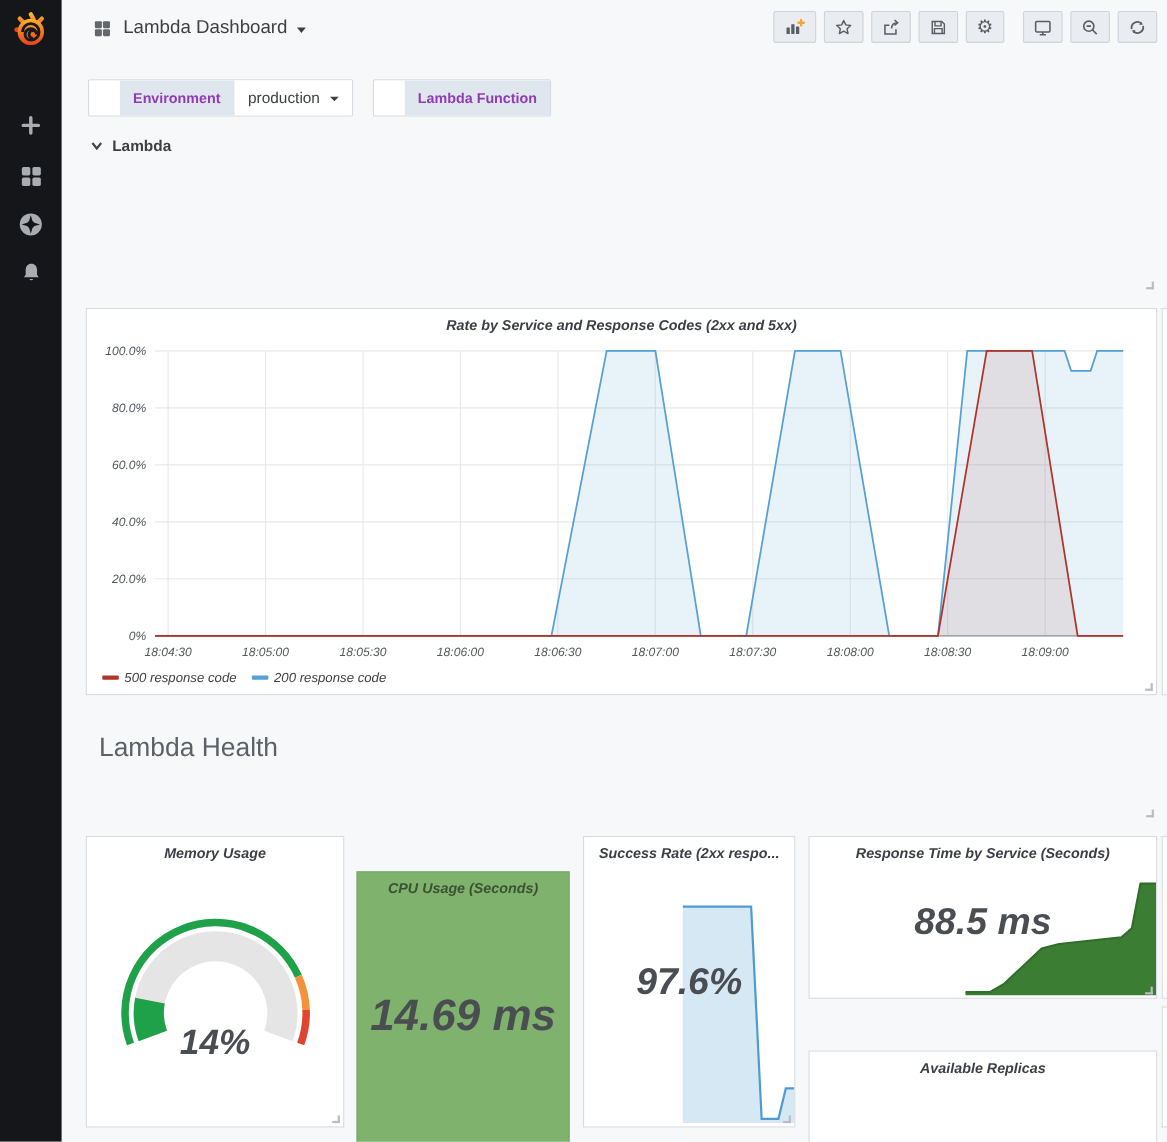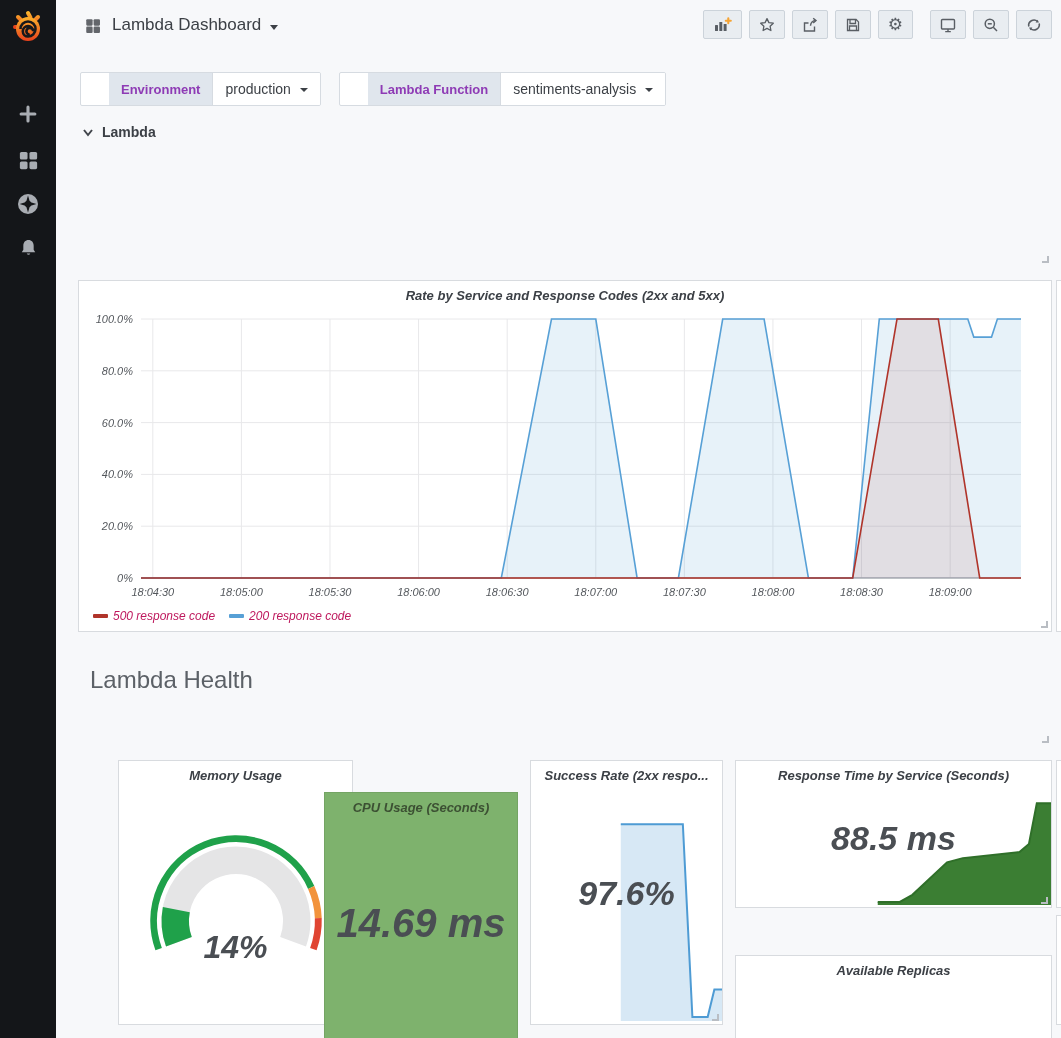--- a/index.html
+++ b/index.html
@@ -58,24 +58,24 @@
   .text-panel { position:absolute; }
   .big-fn-text { position:absolute; left:12px; top:8px; font-size:27px;
     color:var(--text-gray,#5c6167); }
   .health-text { position:absolute; left:12px; top:16px; font-size:24px;
     color:var(--text-gray,#5c6167); }
   
   #panel-chart { left:78px; top:280px; width:974px; height:352px; }
   #main-chart { position:absolute; left:0; top:26px; }
   #chart-legend { position:absolute; left:14px; bottom:8px; display:flex; align-items:center; }
   .legend-item { display:inline-flex; align-items:center; gap:5px; font-size:12px;
-    color:#be185d; margin-right:14px; cursor:pointer; }
+    color:#404040; margin-right:14px; cursor:pointer; }
   .legend-swatch { width:15px; height:4px; border-radius:1px; display:inline-block; }
   
-  #panel-memory   { left:78px;  top:760px; width:235px; height:265px;margin-left:40px; }
+  #panel-memory   { left:78px;  top:760px; width:235px; height:265px; }
   #panel-cpu      { left:324px; top:760px; width:194px; height:265px;
     background:var(--cpu-bg,#7eb26d); border-color:rgba(0,0,0,0.08);margin-top:32px; }
   #panel-cpu .panel-title { color:var(--cpu-title,#3c5033); }
   #panel-success  { left:530px; top:760px; width:193px; height:265px; }
   #panel-response { left:735px; top:760px; width:317px; height:148px; }
   #panel-replicas { left:735px; top:915px; width:317px; height:110px;margin-top:40px; }
   .stat-value { font-size:34px; font-weight:bold; color:var(--stat-text,#4a4e53);
     text-align:center; }
   #cpu-value { position:absolute; left:0; right:0; top:108px; font-size:40px; }
   #gauge-svg { position:absolute; left:9px; top:62px; }
@@ -219,24 +219,20 @@
 <div class="submenu">
   <div class="chip">
     <span class="chip-label">Environment</span>
     <span class="chip-value">
       <span>production</span>
       <span class="caret"></span>
     </span>
   </div>
   <div class="chip">
     <span class="chip-label">Lambda Function</span>
-    <span class="chip-value">
-      <span>sentiments-analysis</span>
-      <span class="caret"></span>
-    </span>
   </div>
 </div>
 
 <div class="row-header">
   <svg width="12" height="12" viewBox="0 0 12 12">
     <polyline points="2,4 6,9 10,4" fill="none" stroke="#41454b" stroke-width="2"></polyline>
   </svg>
   <span class="row-title">Lambda</span>
 </div>
 

